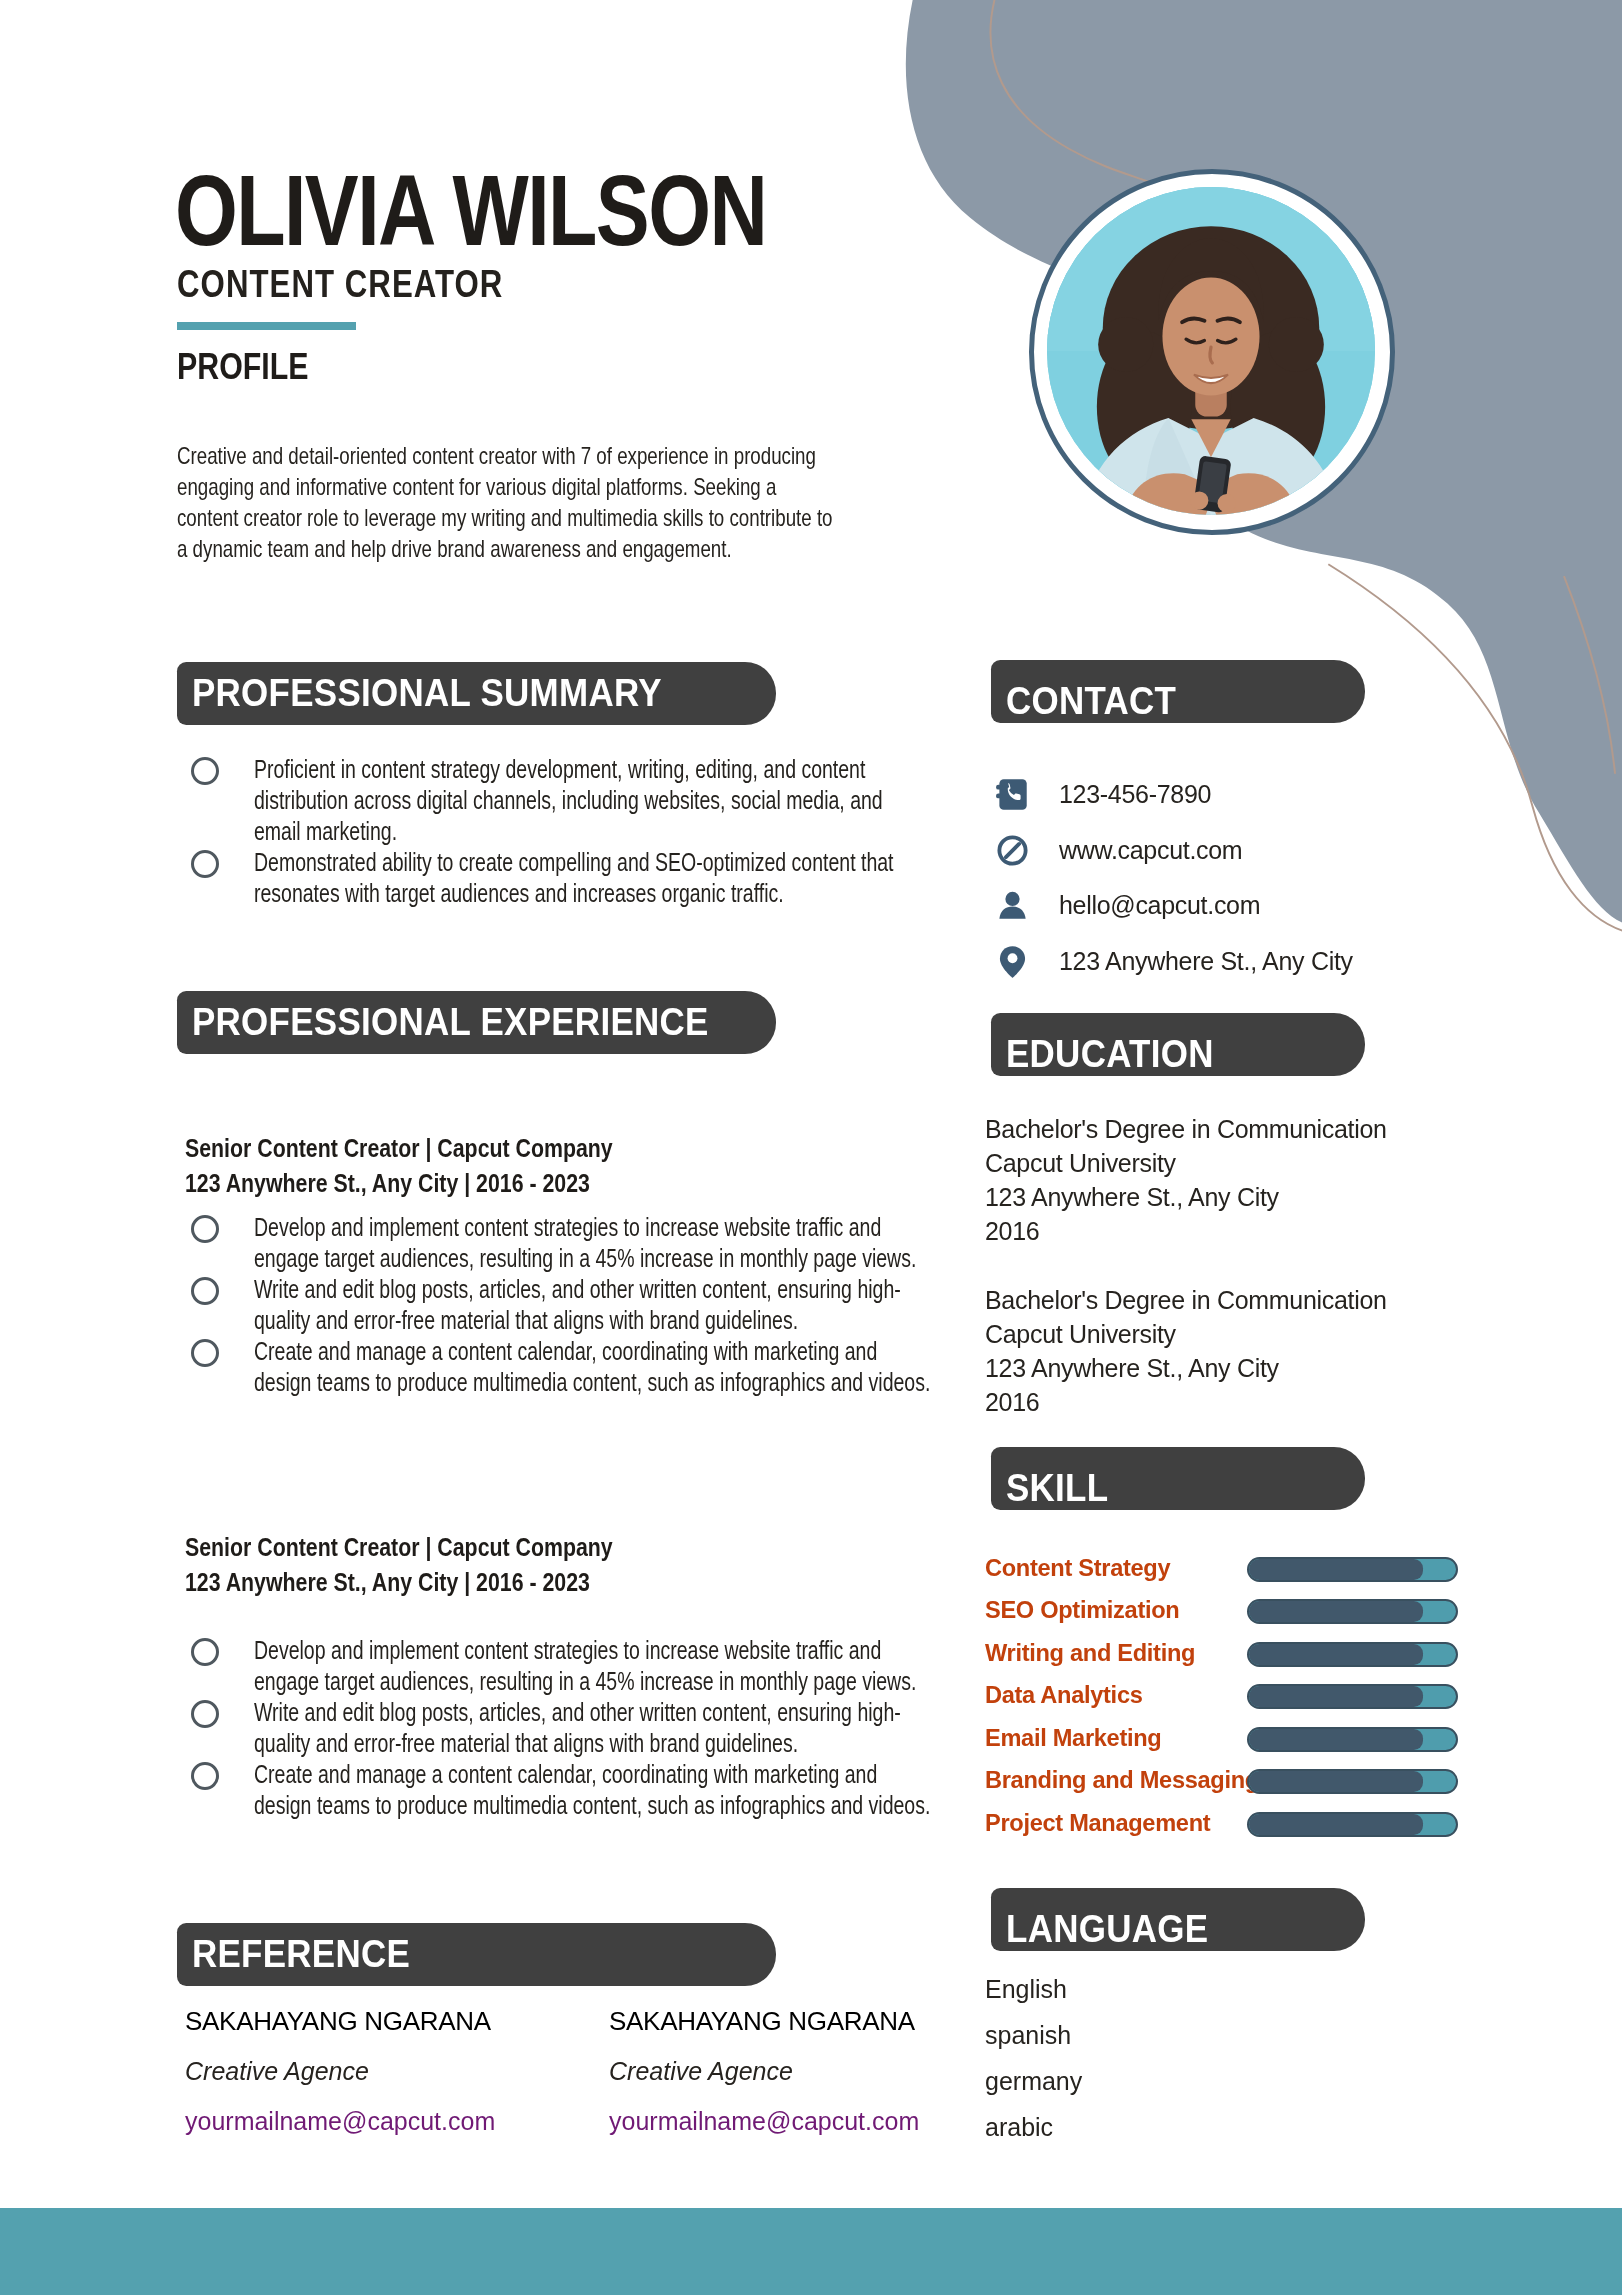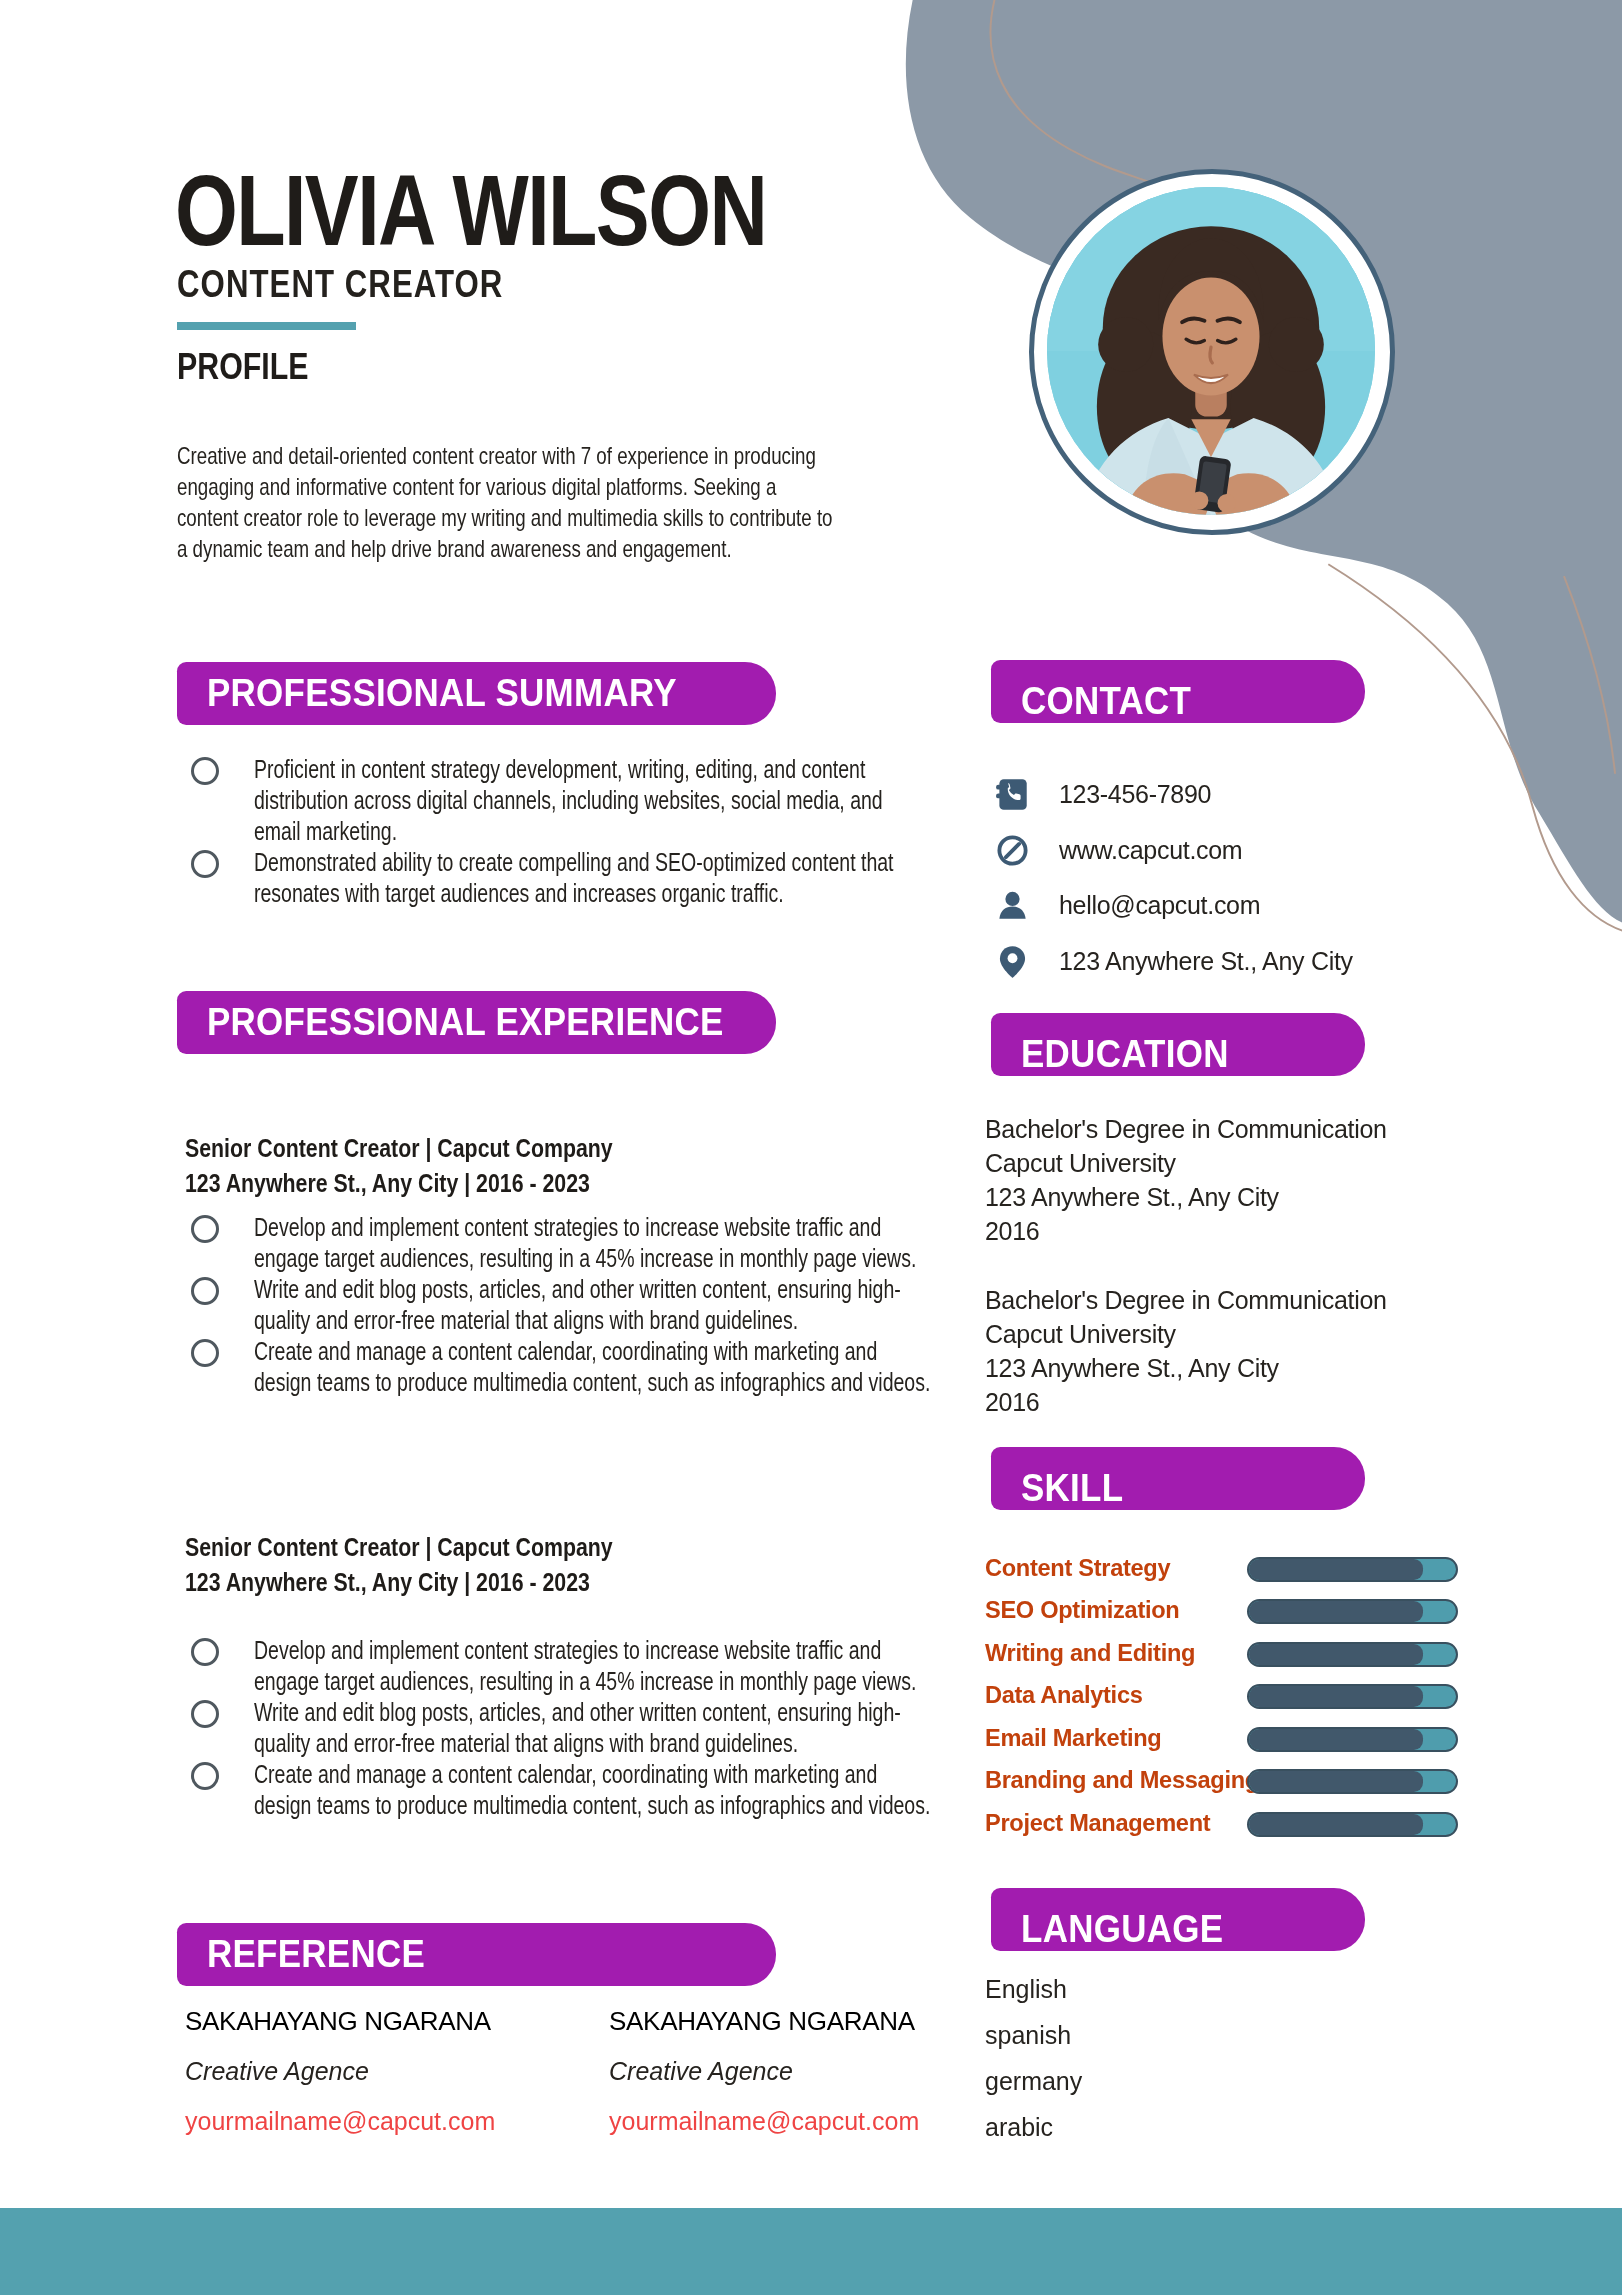--- a/index.html
+++ b/index.html
@@ -17,22 +17,22 @@
   .name{top:157px;left:175px;font-size:101px;font-weight:800;letter-spacing:-2px;line-height:1.05;
         color:#1f1c19;transform:scaleX(.8);transform-origin:0 0;white-space:nowrap;z-index:3;}
   .subtitle{top:262px;left:177px;font-size:39px;font-weight:600;letter-spacing:1.3px;color:#24211d;
             transform:scaleX(.8);transform-origin:0 0;white-space:nowrap;z-index:3;}
   .divider{top:322px;left:177px;width:179px;height:7.9px;background:#54a1af;z-index:3;}
   .profile-h{top:346px;left:177px;font-size:37px;font-weight:600;color:#1f1c19;
              transform:scaleX(.82);transform-origin:0 0;white-space:nowrap;z-index:3;}
   .para{top:440px;left:177px;width:844px;font-size:24px;line-height:31px;color:#26231f;
         transform:scaleX(.78);transform-origin:0 0;z-index:3;}
   
-  .banner{height:63px;background:#a21caf;border-radius:9.2px 31px 31px 9.2px;display:flex;
-          align-items:center;padding-left:30px;box-sizing:border-box;z-index:3;}
+  .banner{height:63px;background:#404040;border-radius:9.2px 31px 31px 9.2px;display:flex;
+          align-items:center;padding-left:15px;box-sizing:border-box;z-index:3;}
   .banner .bt{color:#ffffff;font-size:38px;font-weight:700;letter-spacing:0.3px;white-space:nowrap;
               transform:scaleX(.92);transform-origin:0 50%;}
   .bannerL{left:177px;width:599px;}
   .bannerR{left:991px;width:374px;align-items:flex-end;}
   
   .blist{left:191px;width:982px;z-index:3;}
   .blt{display:flex;align-items:flex-start;}
   .blt .c{flex:0 0 22px;width:22px;height:22px;border:3.9px solid #4f585f;border-radius:50%;
           margin-top:2.6px;background:#fff;box-sizing:content-box;}
   .blt .t{margin-left:35px;font-size:25px;line-height:31px;color:#25221e;width:870px;
@@ -47,21 +47,21 @@
   .edu{left:985px;font-size:25px;line-height:34px;color:#26231f;z-index:3;white-space:nowrap;letter-spacing:-0.3px;}
   .sklabel{left:985px;font-size:23.6px;font-weight:600;color:#c2410c;white-space:nowrap;z-index:3;letter-spacing:-0.3px;}
   .skbar{left:1247px;width:211px;height:25px;border:2.6px solid #39505f;border-radius:12.4px;
          background:#4f9dad;box-sizing:border-box;overflow:hidden;z-index:3;}
   .skfill{height:100%;background:#41586b;border-radius:0 9.2px 9.2px 0;}
   .lang{left:985px;font-size:25px;line-height:46px;color:#26231f;z-index:3;}
   
   .refcol{width:393px;z-index:3;}
   .refname{font-size:26px;font-weight:400;color:#000000;letter-spacing:-0.3px;margin-bottom:19.6px;white-space:nowrap;}
   .refcompany{font-size:25px;font-style:italic;color:#26231f;margin-bottom:21px;white-space:nowrap;}
-  .refemail{font-size:25px;color:#ef4444;white-space:nowrap;}
+  .refemail{font-size:25px;color:#701a75;white-space:nowrap;}
   
   .footer{left:0;top:2208px;width:1623px;height:88px;background:#54a1af;z-index:3;}
 </style>
 </head>
 <body>
 
 <div class="page">
 
   <svg id="decor" width="753" height="995" viewBox="0 0 1150 1520">
     <path d="M1150,0 L65,0 C38,130 62,258 152,332 C262,422 332,402 402,502 C462,592 432,702 532,782 C652,877 772,822 882,922 C972,1002 952,1132 1022,1242 C1072,1325 1105,1390 1150,1410 Z" fill="#8c99a7"></path>

